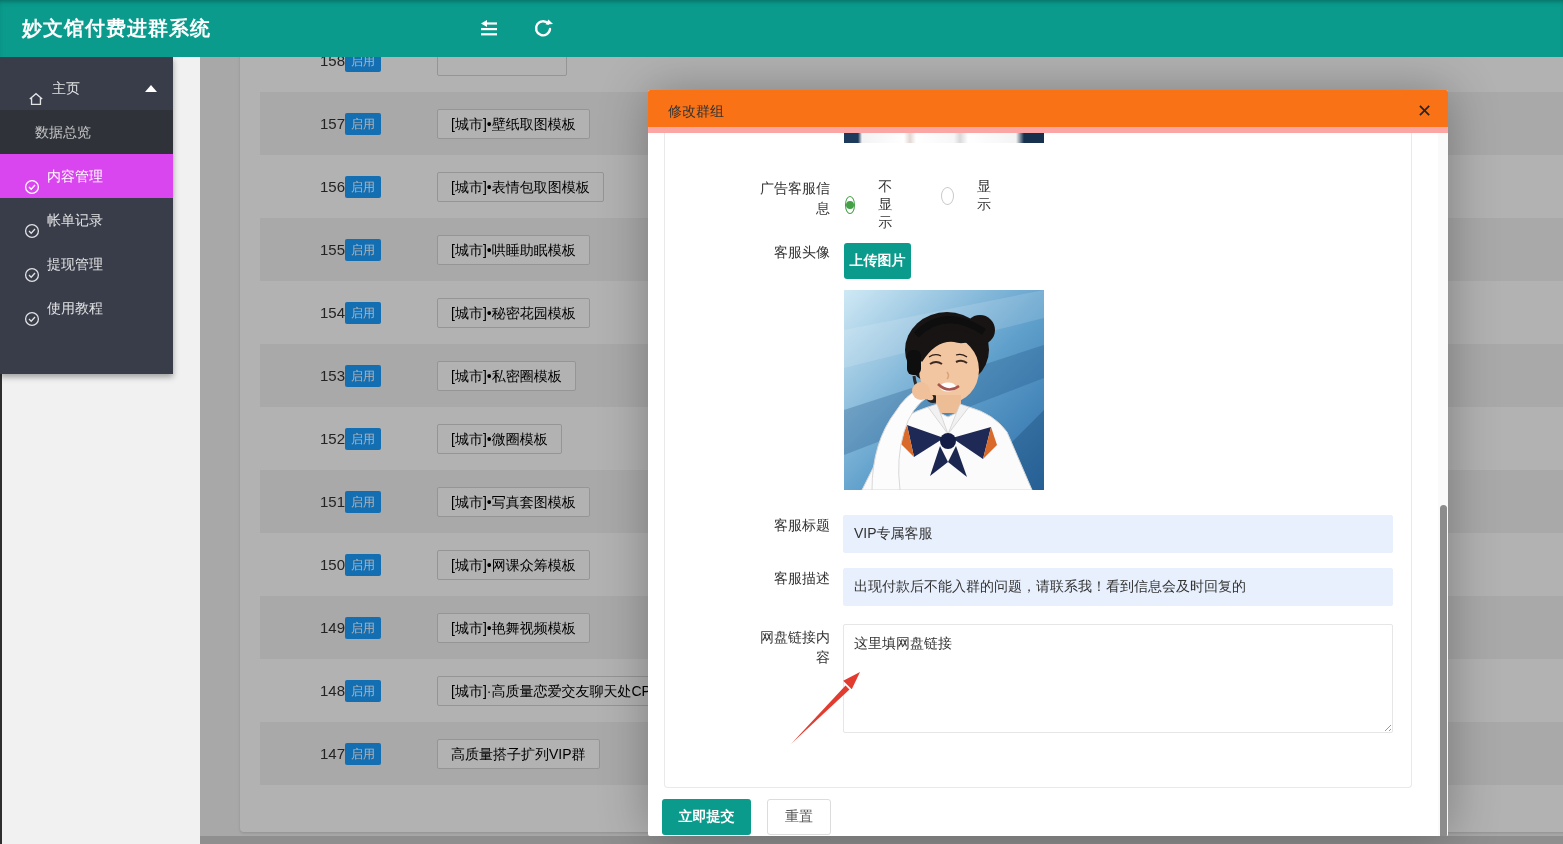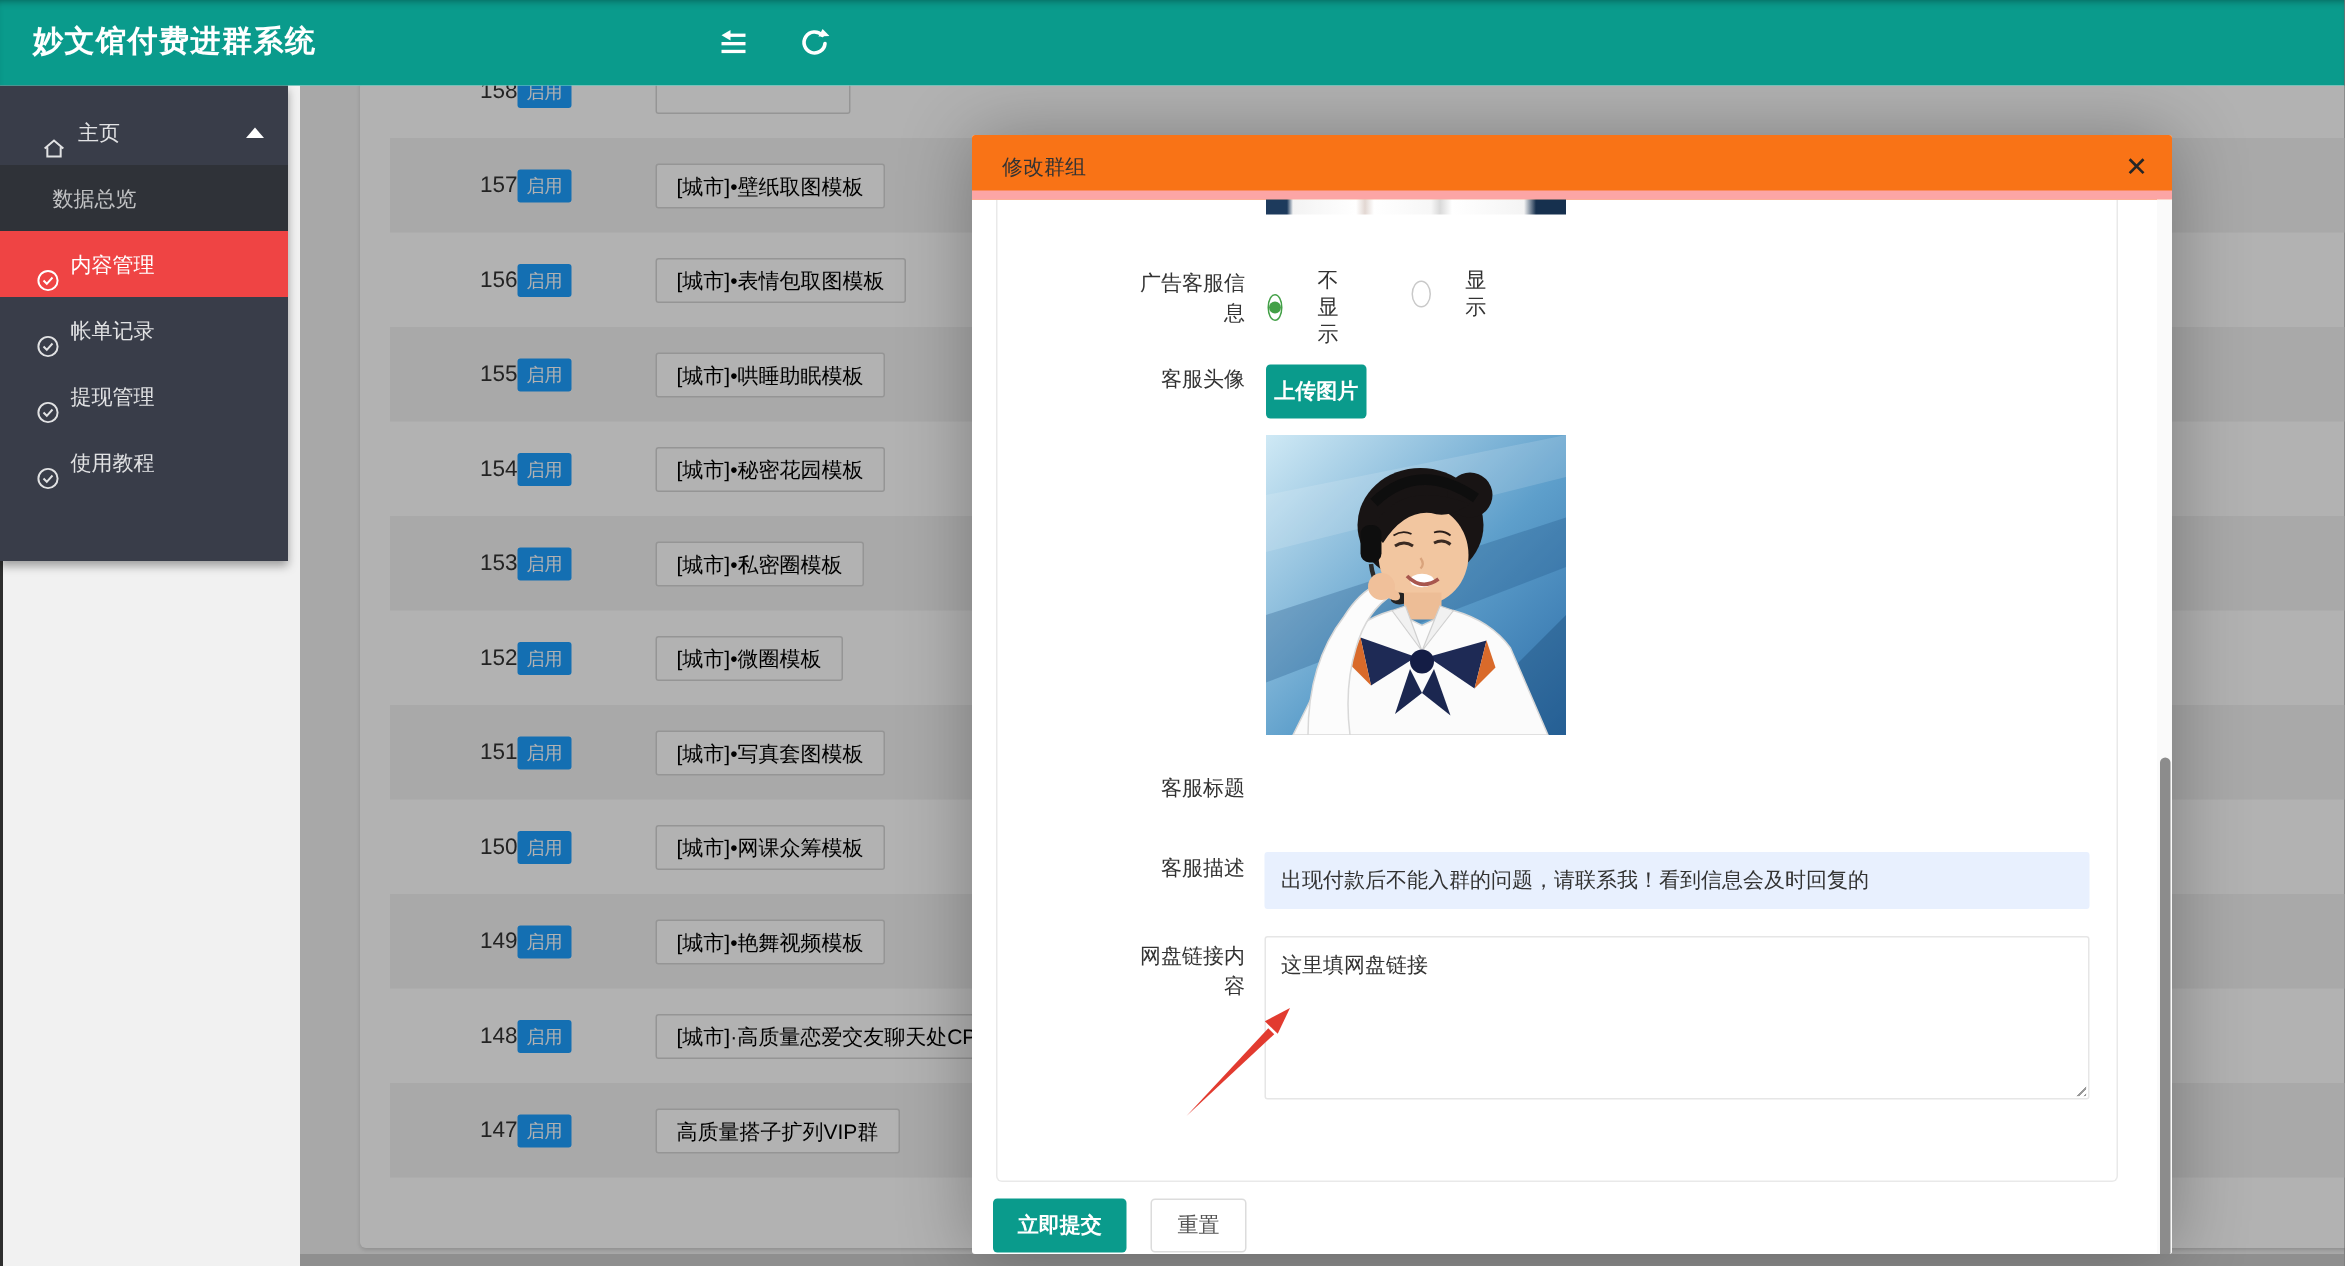--- a/index.html
+++ b/index.html
@@ -7,29 +7,29 @@
   body { font-family:"Liberation Sans","DejaVu Sans",sans-serif; }
   .screen { position:relative; width:1563px; height:844px; overflow:hidden; background:#f1f1f1; margin:0 auto; }
 
   
   .header { position:absolute; left:0; top:0; right:0; height:57px; background:#0a9b8c; z-index:20; box-shadow:inset 0 4px 6px -4px rgba(0,0,0,.45); }
   .header .title { position:absolute; left:22px; top:0; line-height:57px; color:#fff; font-size:20px; font-weight:bold; letter-spacing:1px; }
   .hd-icon { position:absolute; top:19px; width:22px; height:20px; cursor:pointer; }
   .hd-icon svg { display:block; }
 
   
-  .sidebar { position:absolute; left:0; top:57px; width:192px; height:317px; background:#393D49; z-index:19; box-shadow:0 3px 6px rgba(0,0,0,.35); padding-top:9px; }
+  .sidebar { position:absolute; left:0; top:57px; width:173px; height:317px; background:#393D49; z-index:19; box-shadow:0 3px 6px rgba(0,0,0,.35); padding-top:9px; }
   .side-item { position:relative; height:44px; line-height:44px; color:rgba(255,255,255,.85); font-size:14px; cursor:pointer; }
   .side-item .lbl { position:absolute; left:47px; }
   .side-item .icn { position:absolute; left:24px; top:14px; width:16px; height:16px; opacity:.85; }
   .side-item.home .lbl { left:52px; }
   .side-item.home .icn { left:28px; }
   .side-item.sub { background:#2F3238; color:rgba(255,255,255,.7); }
   .side-item.sub .lbl { left:35px; }
-  .side-item.active { background:#ef4444; color:#fff;text-decoration:underline; }
+  .side-item.active { background:#d946ef; color:#fff;text-decoration:underline; }
   .side-item.active .icn { opacity:1; }
   .chev-up { position:absolute; right:16px; top:19px; width:0; height:0; border-left:6px solid transparent; border-right:6px solid transparent; border-bottom:7px solid #fff; }
   .left-edge { position:absolute; left:0; top:374px; bottom:0; width:2px; background:#2e2e2e; z-index:18; }
 
   
   .content { position:absolute; left:200px; top:57px; right:0; bottom:0; overflow:hidden; background:#f1f1f1; }
   .table-card { position:absolute; left:40px; top:-60px; width:1400px; height:835px; background:#fff; border-radius:4px; box-shadow:0 1px 3px rgba(0,0,0,.15); }
   .table-body { position:absolute; left:20px; top:32px; right:0; }
   .t-row { position:relative; height:63px; display:flex; align-items:center; }
   .t-row:nth-child(even) { background:#f2f2f2; }
@@ -224,20 +224,21 @@
           <polygon points="96,156 86,186 104,172" fill="#1b2750"></polygon>
           <polygon points="112,156 123,187 104,172" fill="#1b2750"></polygon>
           <circle cx="104" cy="151" r="8" fill="#141d45"></circle>
           <path d="M28 200 Q28 152 52 121 Q62 105 75 99 L85 106 Q67 117 60 142 Q52 168 56 200 Z" fill="#fcfcfc" stroke="#d8d8d8" stroke-width="1"></path>
           <circle cx="77" cy="101" r="9" fill="#f0c09a"></circle>
           <ellipse cx="84" cy="106" rx="6" ry="3.5" fill="#f0c09a" transform="rotate(30 84 106)"></ellipse>
         </svg>
       </div>
 
       <div class="fld-label" style="left:102px; top:425px;">客服标题</div>
+      <input class="txt-input" style="top: 425px;" value="VIP专属客服">
 
       <div class="fld-label" style="left:102px; top:478px;">客服描述</div>
       <input class="txt-input" style="top: 478px;" value="出现付款后不能入群的问题，请联系我！看到信息会及时回复的">
 
       <div class="fld-label" style="left:102px; top:537px;">网盘链接内容</div>
       <textarea class="txt-area" style="">这里填网盘链接</textarea>
       <div class="resize-grip"></div>
 
       <svg class="arrow-anno" viewBox="0 0 100 90">
         <polygon points="13,79 67.5,20.5 71.5,24.5" fill="#e23b30"></polygon>

